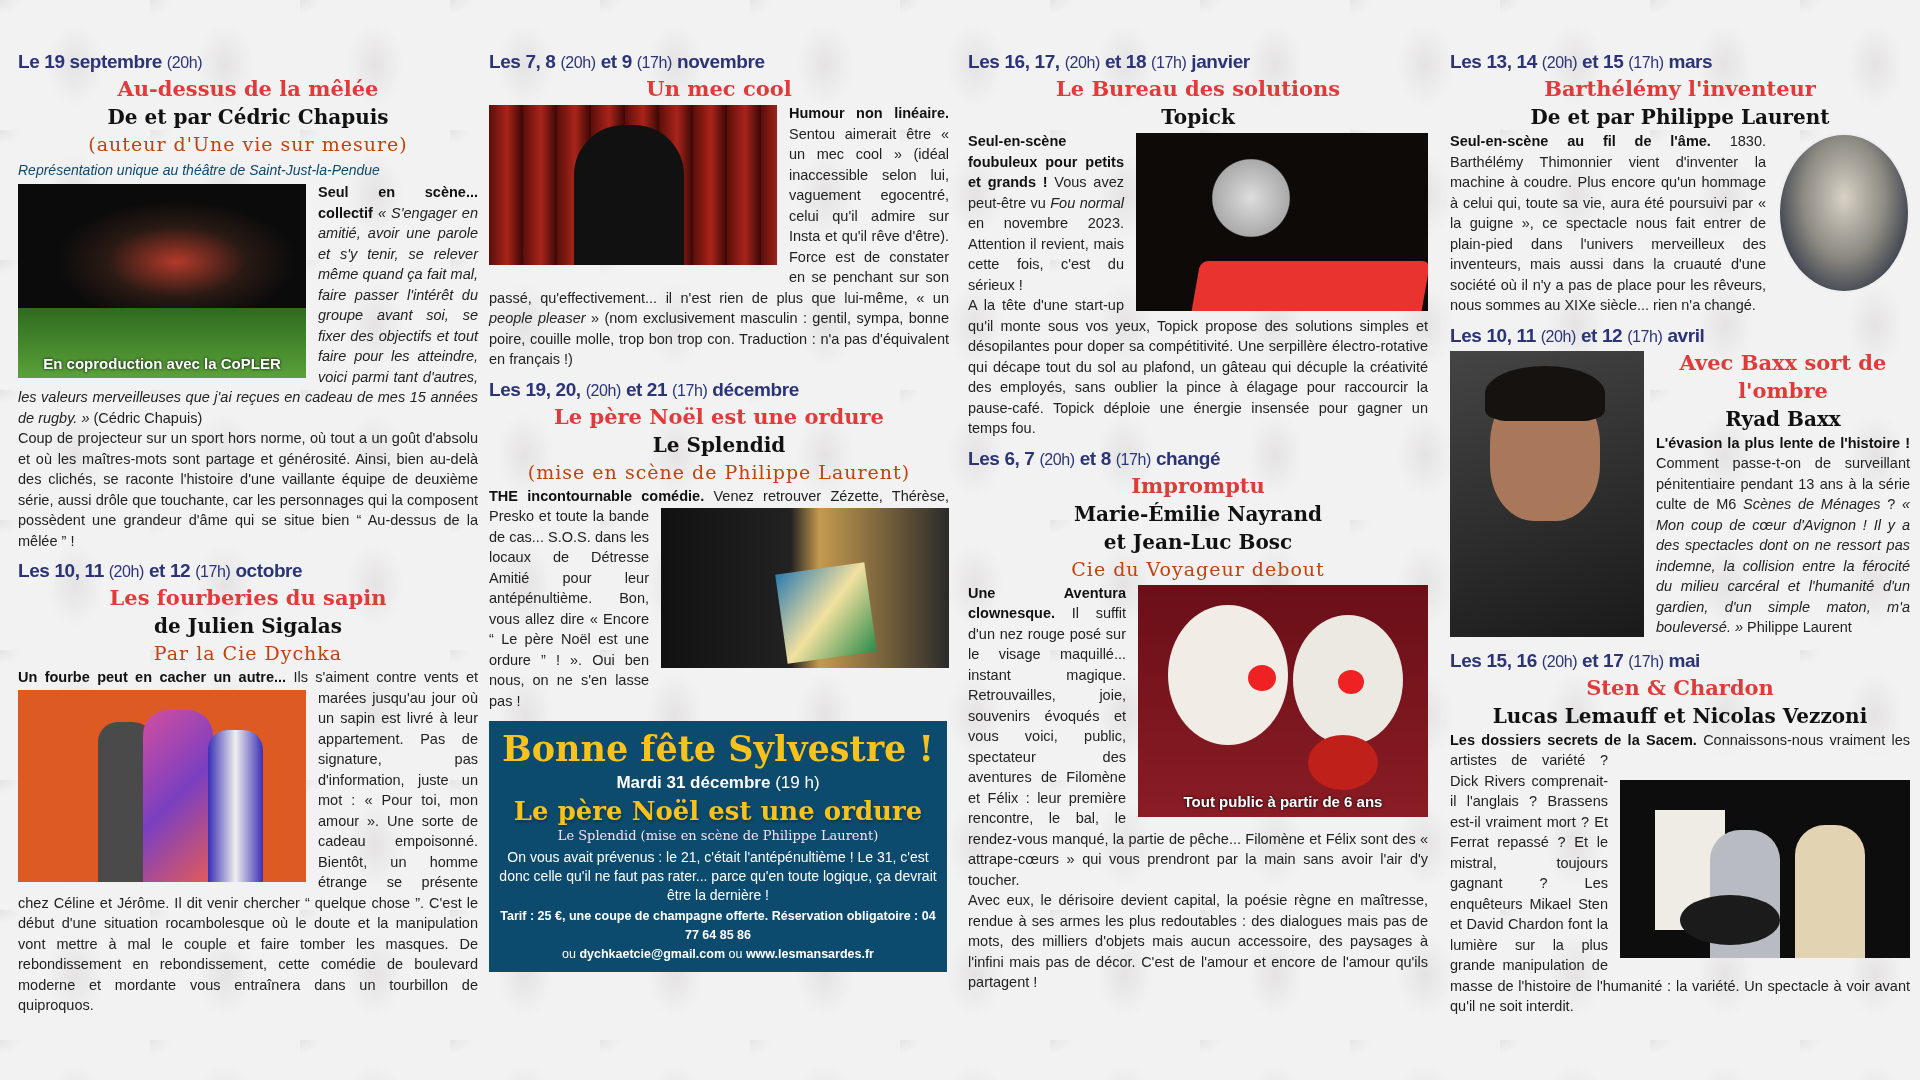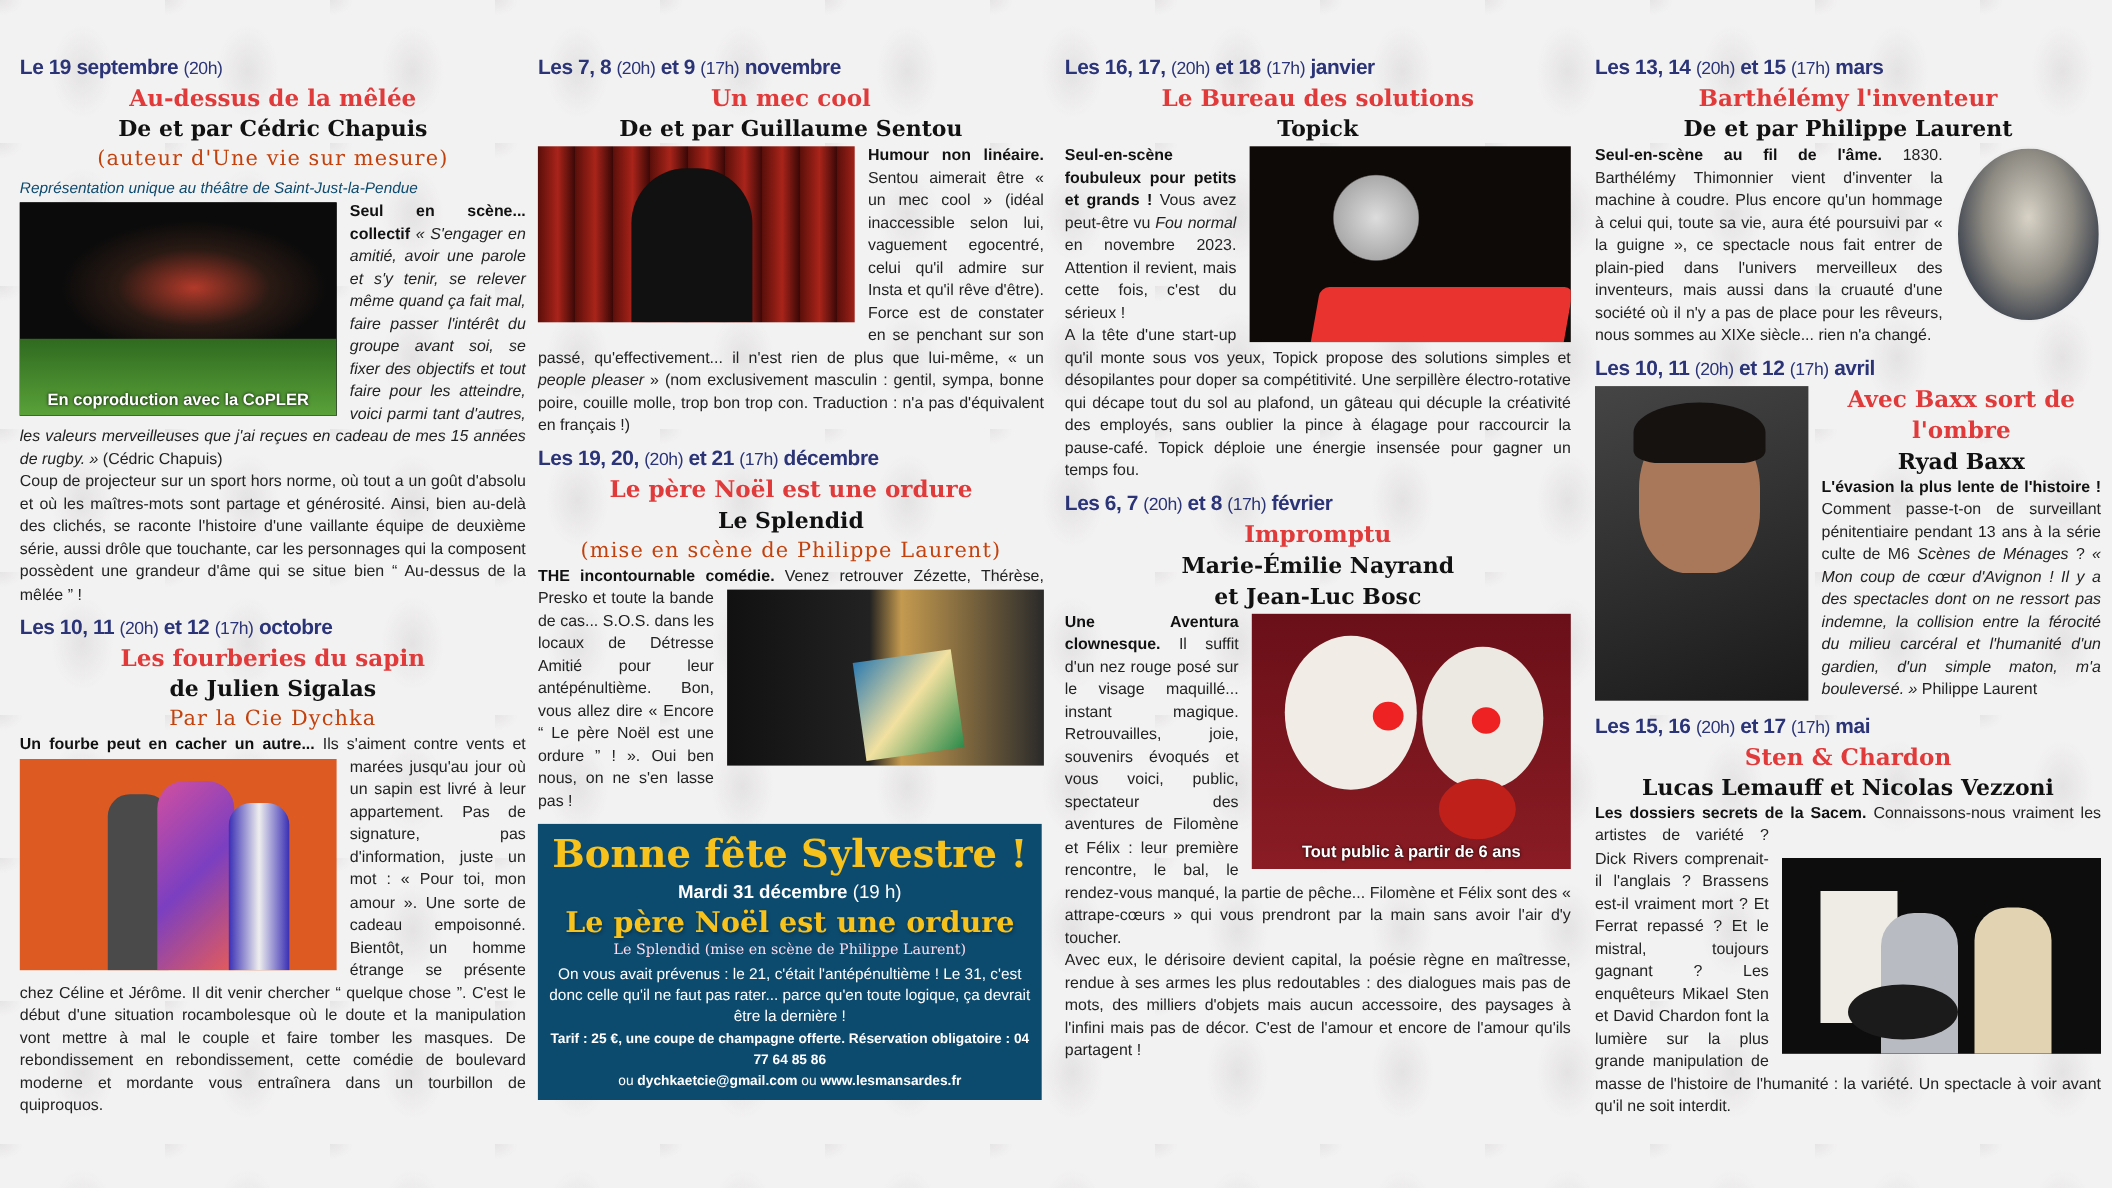--- a/index.html
+++ b/index.html
@@ -172,21 +172,20 @@
         <span>Ils s'aiment contre vents et marées jusqu'au jour où un sapin est livré à leur appartement. Pas de signature, pas d'information, juste un mot : « Pour toi, mon amour ». Une sorte de cadeau empoisonné. Bientôt, un homme étrange se présente chez Céline et Jérôme. Il dit venir chercher “ quelque chose ”. C'est le début d'une situation rocambolesque où le doute et la manipulation vont mettre à mal le couple et faire tomber les masques. De rebondissement en rebondissement, cette comédie de boulevard moderne et mordante vous entraînera dans un tourbillon de quiproquos.</span>
       </div>
       <div class="clear"></div>
     </section>
   </div>
 
   <div class="col col2">
     <section class="block">
       <div class="date"><span>Les 7, 8</span> <span class="time">(20h)</span> <span>et 9</span> <span class="time">(17h)</span> <span>novembre</span></div>
       <div class="title">Un mec cool</div>
-      <div class="author">De et par Guillaume Sentou</div>
       <div class="body">
         <div class="photo fl ph-meccool">
             <div class="p"></div>
           </div>
         <b>Humour non linéaire.</b> <span>Sentou aimerait être « un mec cool » (idéal inaccessible selon lui, vaguement egocentré, celui qu'il admire sur Insta et qu'il rêve d'être). Force est de constater en se penchant sur son passé, qu'effectivement... il n'est rien de plus que lui-même, « un </span><i>people pleaser</i><span> » (nom exclusivement masculin : gentil, sympa, bonne poire, couille molle, trop bon trop con. Traduction : n'a pas d'équivalent en français !)</span>
       </div>
       <div class="clear"></div>
     </section>
 
     <section class="block">
@@ -230,24 +229,25 @@
             <div class="f"></div>
             <div class="t"></div>
           </div>
         <b>Seul-en-scène foubuleux pour petits et grands !</b> <span>Vous avez peut-être vu </span><i>Fou normal</i><span> en novembre 2023. Attention il revient, mais cette fois, c'est du sérieux !</span><br>
         <span>A la tête d'une start-up qu'il monte sous vos yeux, Topick propose des solutions simples et désopilantes pour doper sa compétitivité. Une serpillère électro-rotative qui décape tout du sol au plafond, un gâteau qui décuple la créativité des employés, sans oublier la pince à élagage pour raccourcir la pause-café. Topick déploie une énergie insensée pour gagner un temps fou.</span>
       </div>
       <div class="clear"></div>
     </section>
 
     <section class="block">
-      <div class="date"><span>Les 6, 7</span> <span class="time">(20h)</span> <span>et 8</span> <span class="time">(17h)</span> <span>février</span></div>
+      <div class="date"><span>Les 6, 7</span> <span class="time">(20h)</span> <span>et 8</span> <span class="time">(17h)</span> <span>changé</span></div>
       <div class="title">Impromptu</div>
       <div class="author">Marie-Émilie Nayrand</div>
       <div class="author">et Jean-Luc Bosc</div>
+      <div class="subauthor">Cie du Voyageur debout</div>
       <div class="body">
         <div class="photo fr ph-clown">
           <div class="c1"></div>
             <div class="c2"></div>
             <div class="n1"></div>
             <div class="n2"></div>
             <div class="r"></div>
           <div class="caption">Tout public à partir de 6 ans</div>
         </div>
         <b>Une Aventura clownesque.</b> <span>Il suffit d'un nez rouge posé sur le visage maquillé... instant magique. Retrouvailles, joie, souvenirs évoqués et vous voici, public, spectateur des aventures de Filomène et Félix : leur première rencontre, le bal, le rendez-vous manqué, la partie de pêche... Filomène et Félix sont des « attrape-cœurs » qui vous prendront par la main sans avoir l'air d'y toucher.</span><br>

